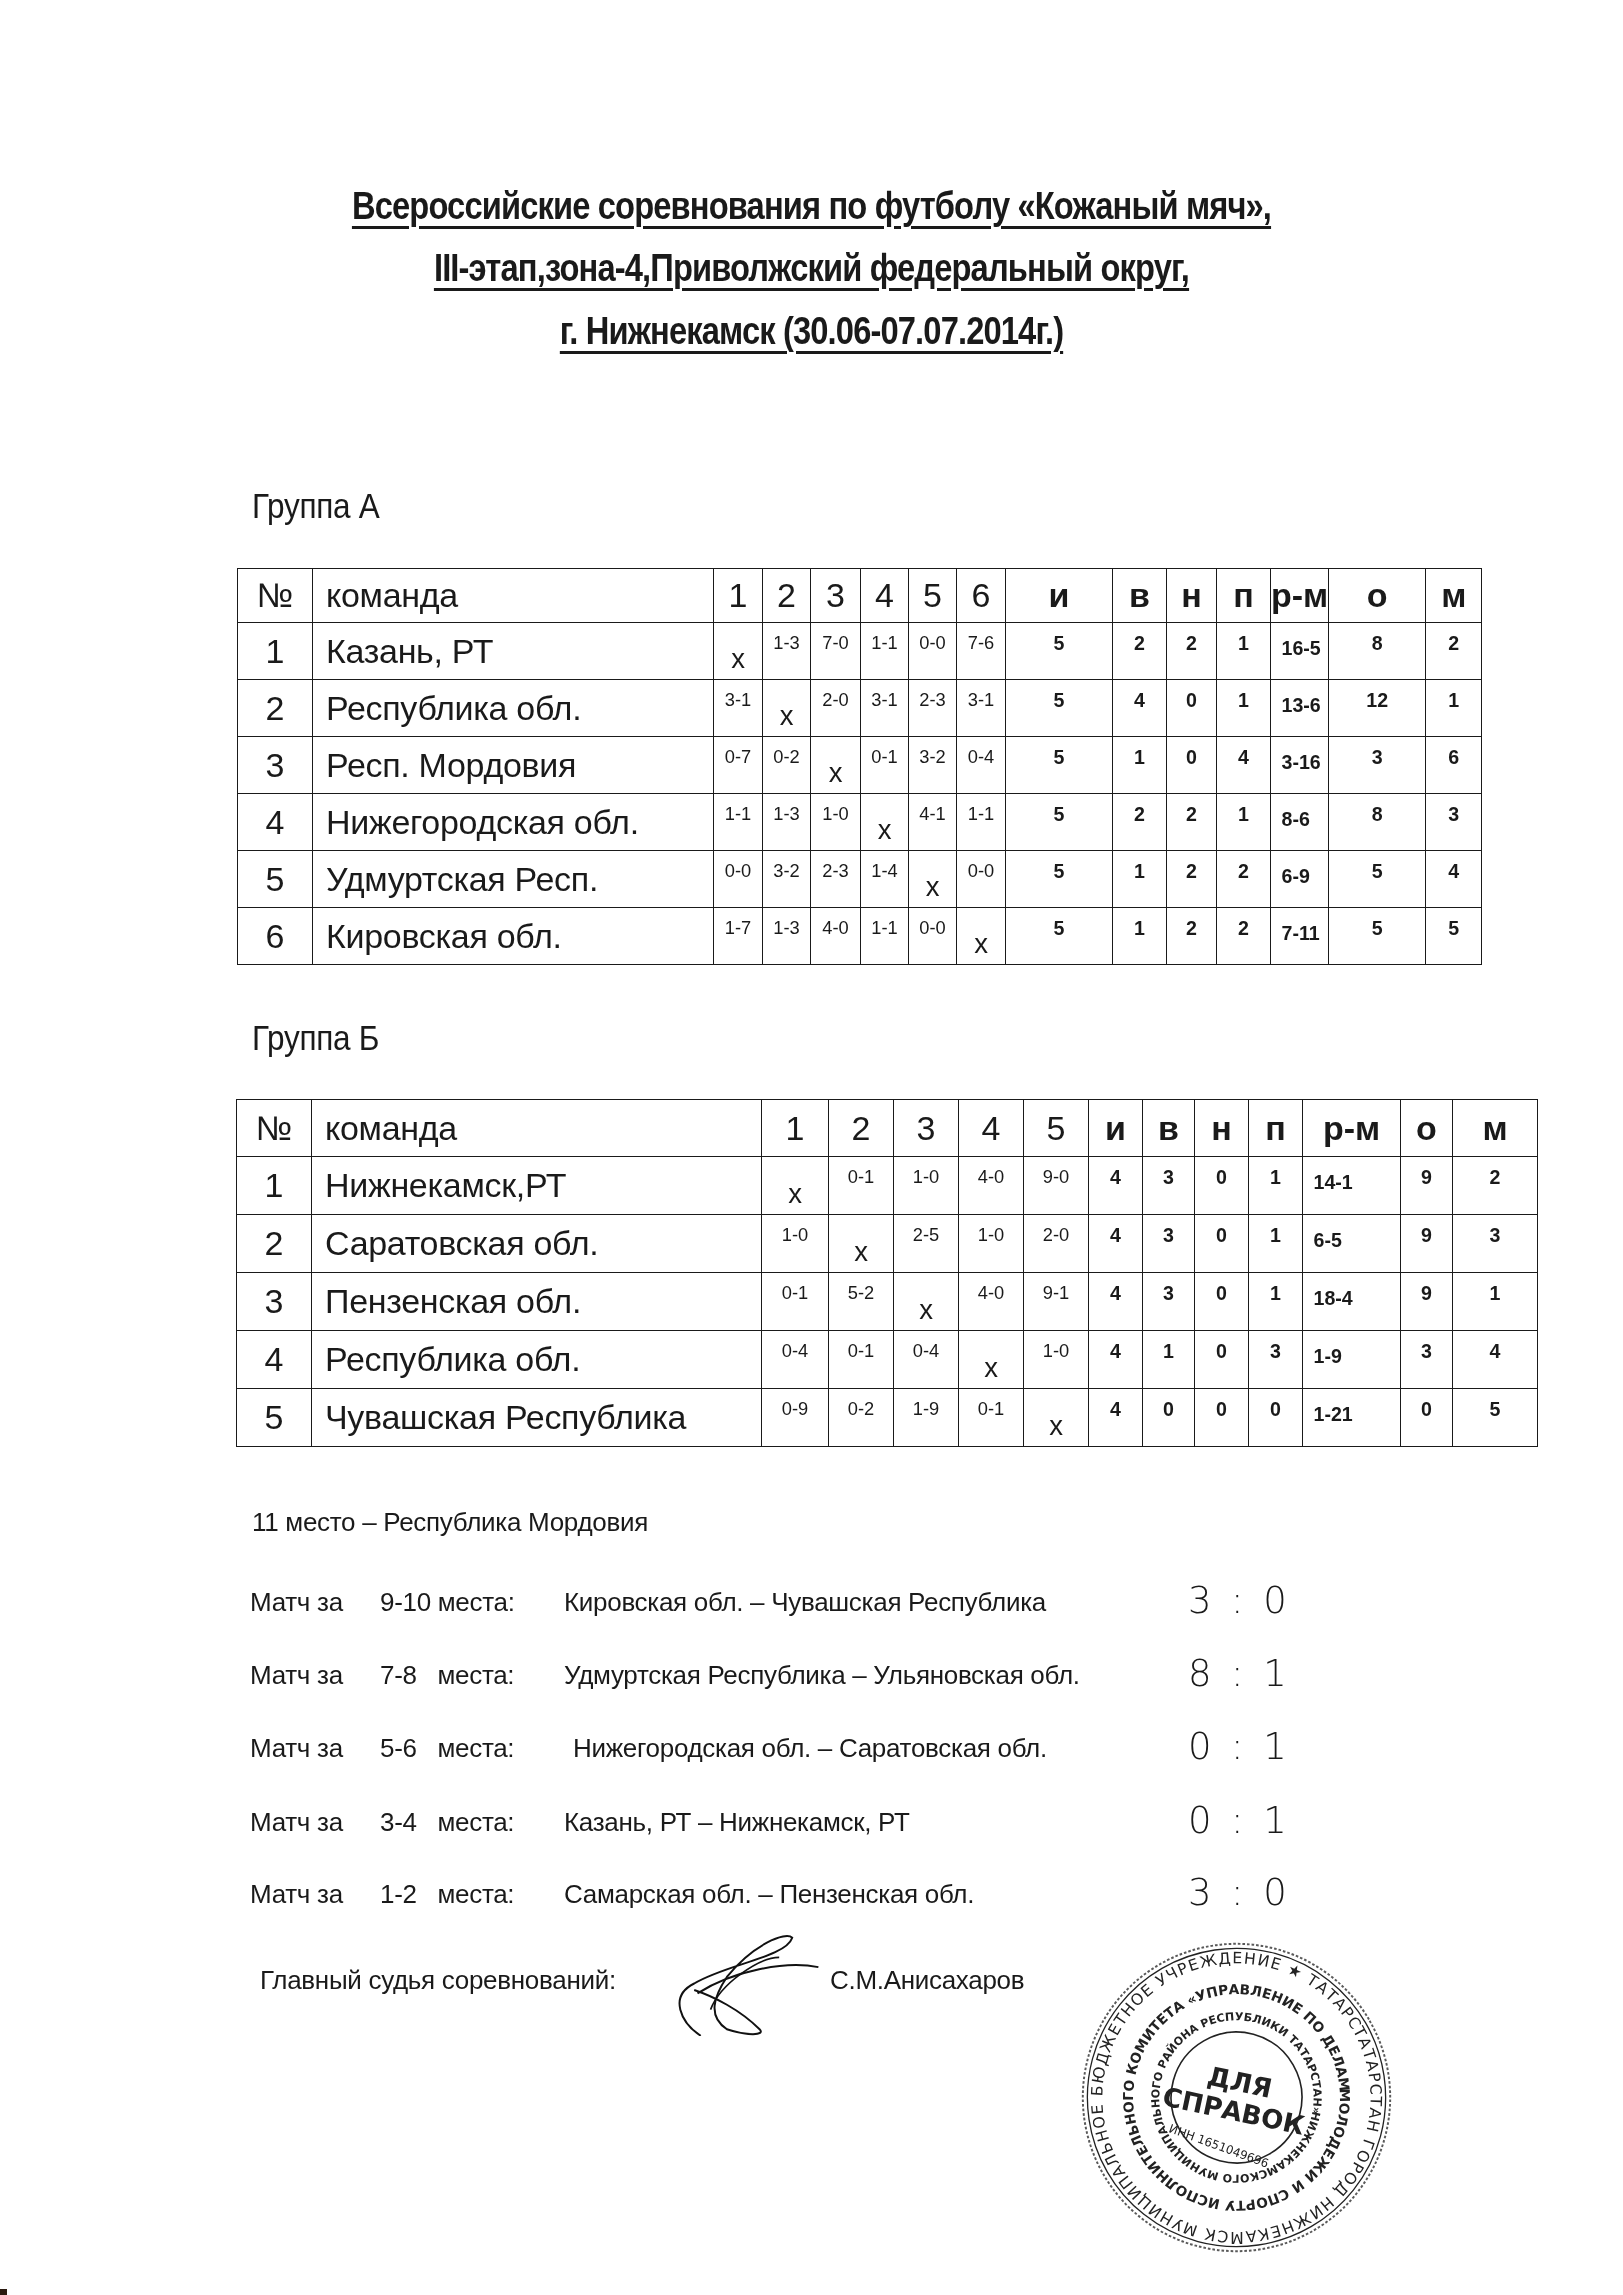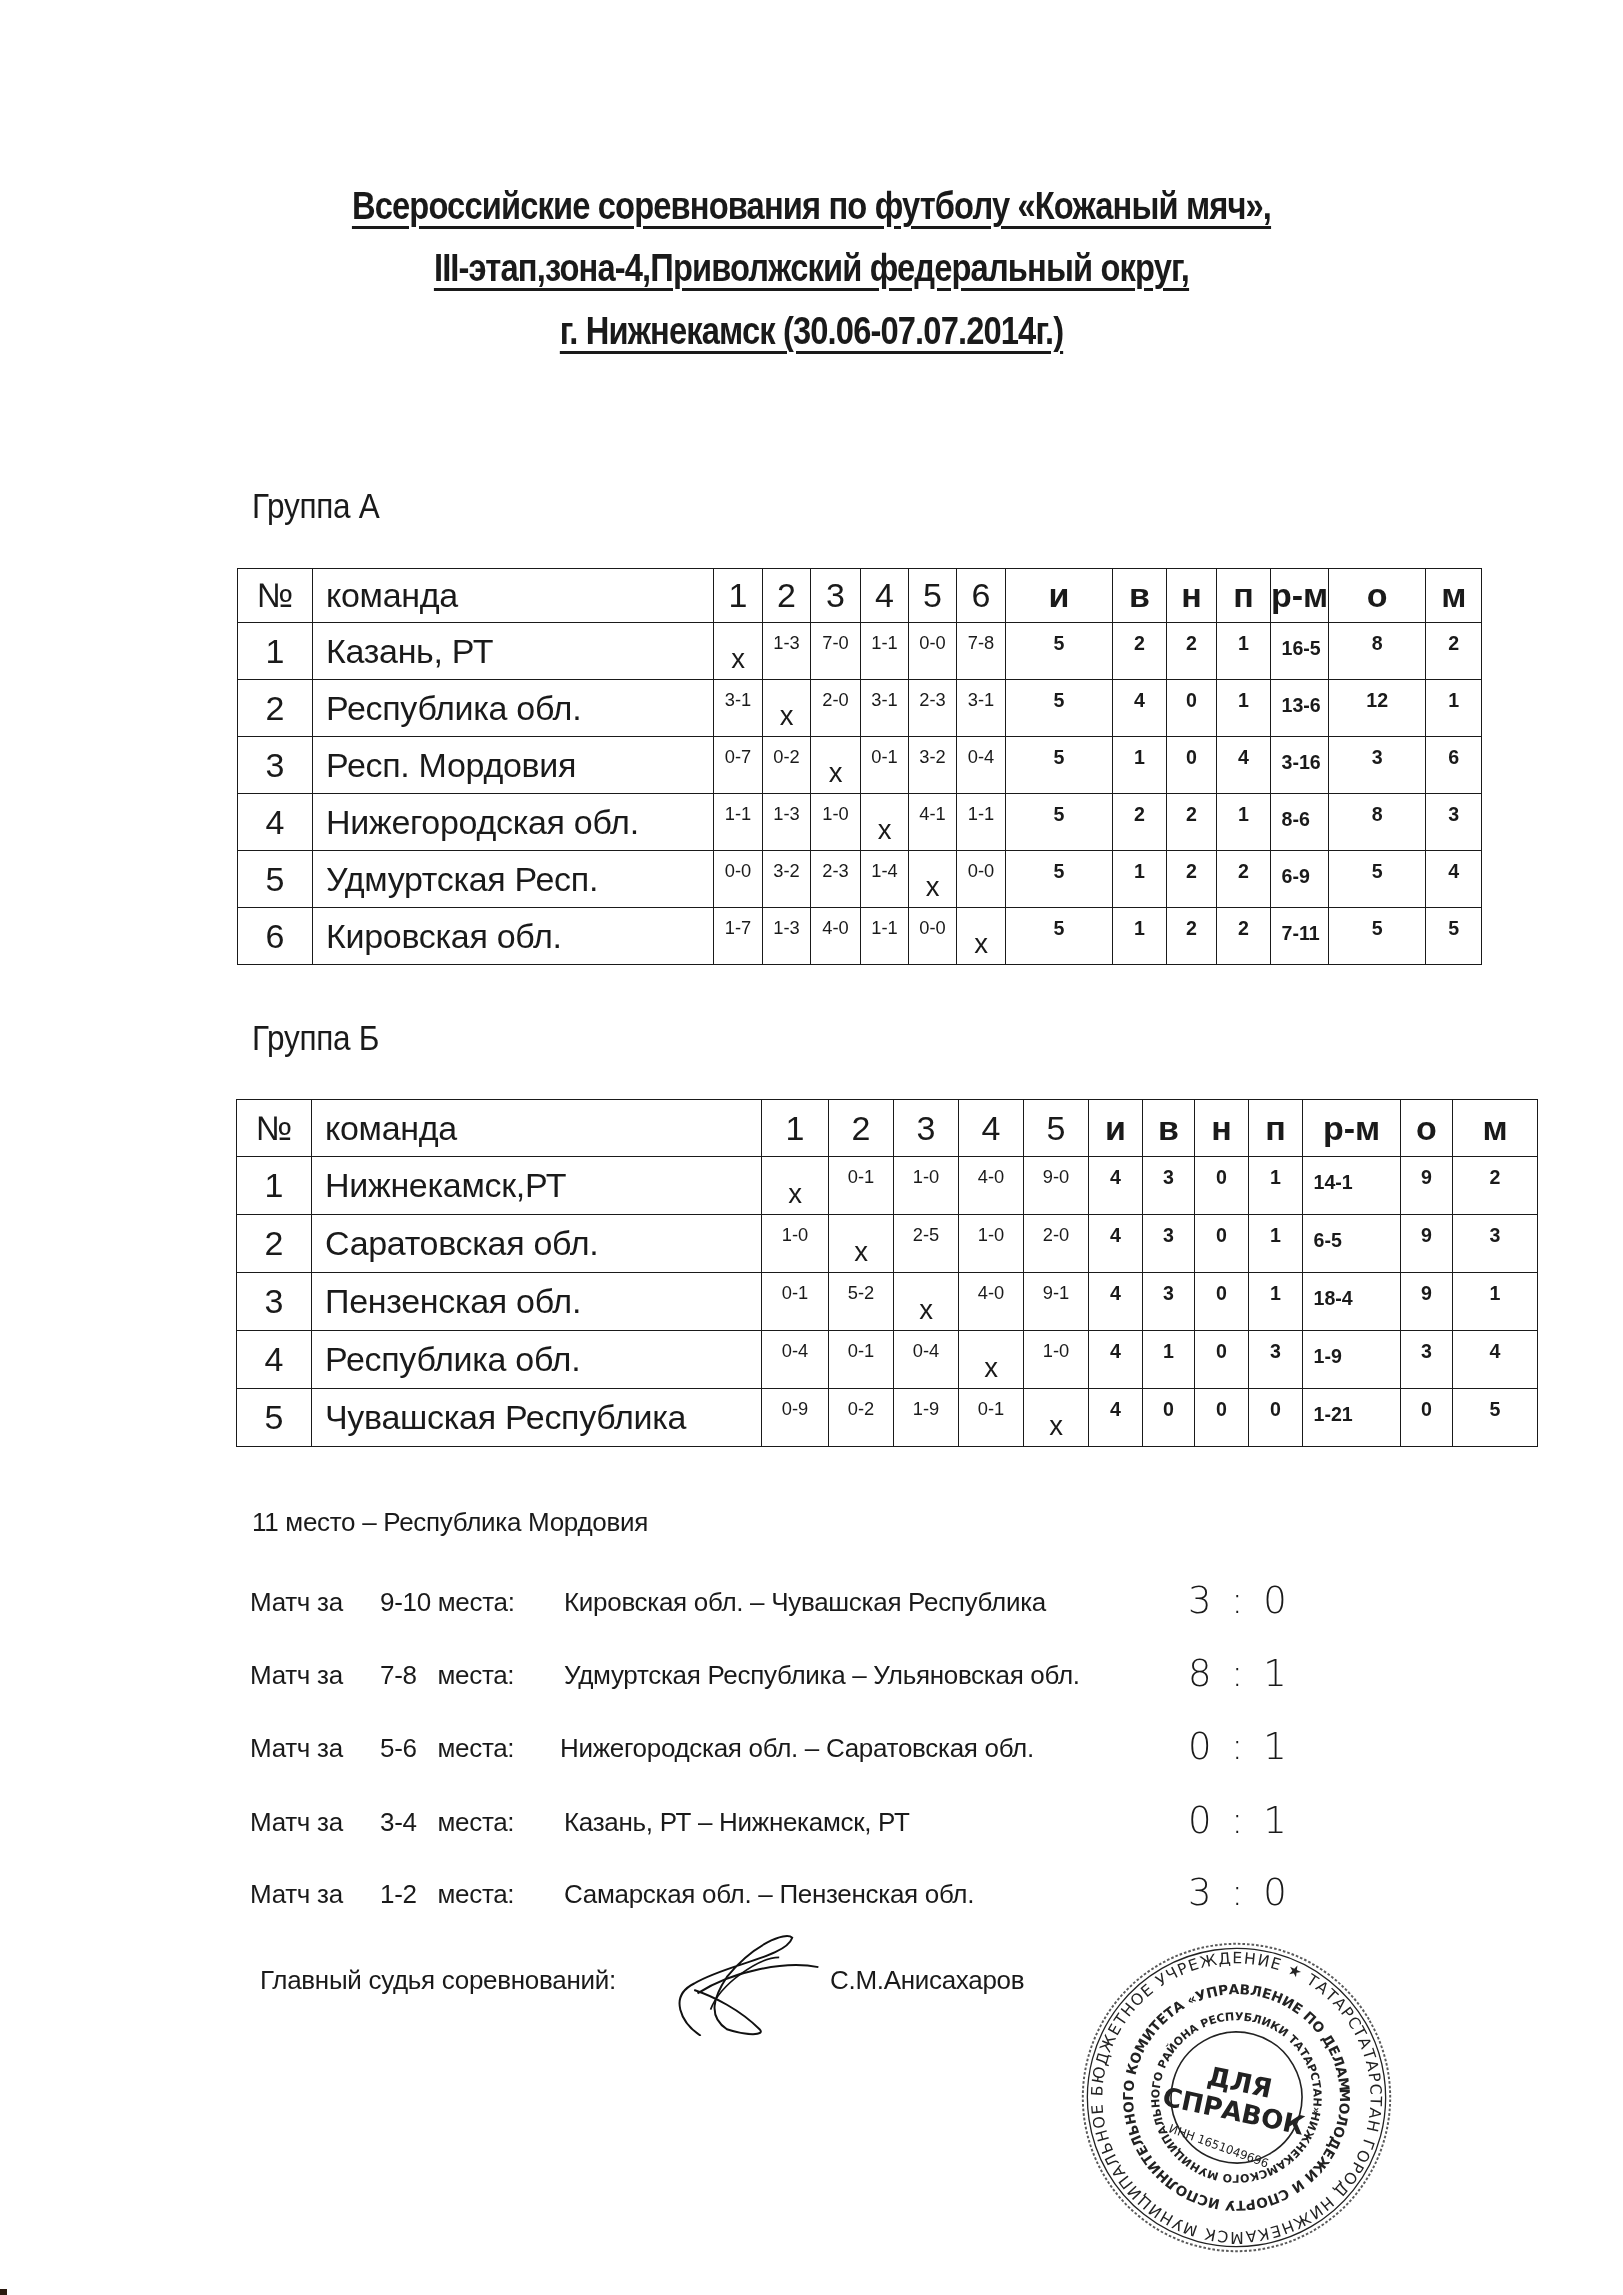--- a/index.html
+++ b/index.html
@@ -79,21 +79,21 @@
         <td class="hbold">м</td>
       </tr>
       <tr style="height: 57px;">
         <td class="num">1</td>
         <td class="team">Казань, РТ</td>
         <td class="cross">х</td>
         <td class="score">1-3</td>
         <td class="score">7-0</td>
         <td class="score">1-1</td>
         <td class="score">0-0</td>
-        <td class="score">7-8</td>
+        <td class="score">7-6</td>
         <td class="stat">5</td>
         <td class="stat">2</td>
         <td class="stat">2</td>
         <td class="stat">1</td>
         <td class="stat-left">16-5</td>
         <td class="stat">8</td>
         <td class="stat">2</td>
       </tr>
       <tr style="height: 57px;">
         <td class="num">2</td>
@@ -308,21 +308,21 @@
     <div class="line" style="left: 250px; top: 1587px; white-space: pre;">Матч за</div>
     <div class="line" style="left: 380px; top: 1587px; white-space: pre;">9-10 места:</div>
     <div class="line" style="left: 564px; top: 1587px; white-space: pre;">Кировская обл. – Чувашская Республика</div>
     <div class="hand" style="left: 1188px; top: 1579px;">3 : 0</div>
     <div class="line" style="left: 250px; top: 1660px; white-space: pre;">Матч за</div>
     <div class="line" style="left: 380px; top: 1660px; white-space: pre;">7-8   места:</div>
     <div class="line" style="left: 564px; top: 1660px; white-space: pre;">Удмуртская Республика – Ульяновская обл.</div>
     <div class="hand" style="left: 1188px; top: 1652px;">8 : 1</div>
     <div class="line" style="left: 250px; top: 1733px; white-space: pre;">Матч за</div>
     <div class="line" style="left: 380px; top: 1733px; white-space: pre;">5-6   места:</div>
-    <div class="line" style="left: 560px; top: 1733px; white-space: pre;">Нижегородская обл. – Саратовская обл.</div>
+    <div class="line" style="left: 573px; top: 1733px; white-space: pre;">Нижегородская обл. – Саратовская обл.</div>
     <div class="hand" style="left: 1188px; top: 1725px;">0 : 1</div>
     <div class="line" style="left: 250px; top: 1807px; white-space: pre;">Матч за</div>
     <div class="line" style="left: 380px; top: 1807px; white-space: pre;">3-4   места:</div>
     <div class="line" style="left: 564px; top: 1807px; white-space: pre;">Казань, РТ – Нижнекамск, РТ</div>
     <div class="hand" style="left: 1188px; top: 1799px;">0 : 1</div>
     <div class="line" style="left: 250px; top: 1879px; white-space: pre;">Матч за</div>
     <div class="line" style="left: 380px; top: 1879px; white-space: pre;">1-2   места:</div>
     <div class="line" style="left: 564px; top: 1879px; white-space: pre;">Самарская обл. – Пензенская обл.</div>
     <div class="hand" style="left: 1188px; top: 1871px;">3 : 0</div>
   </div>

